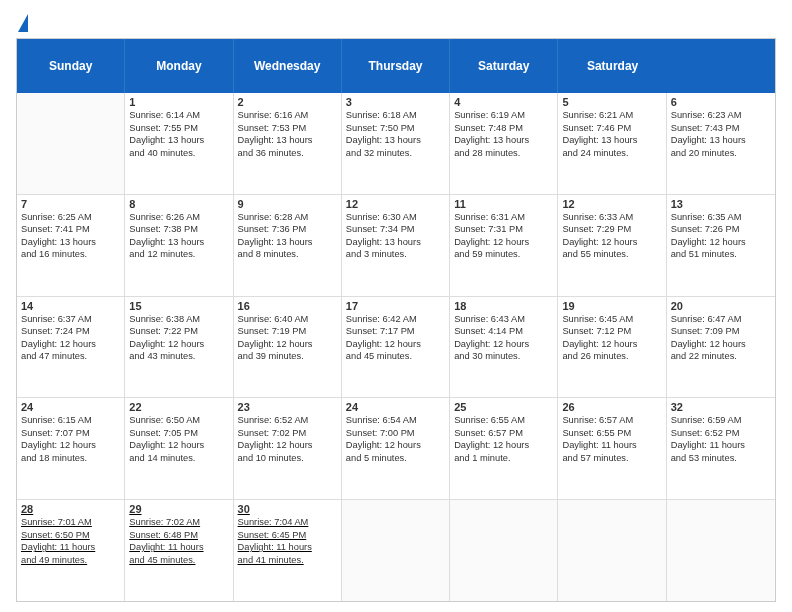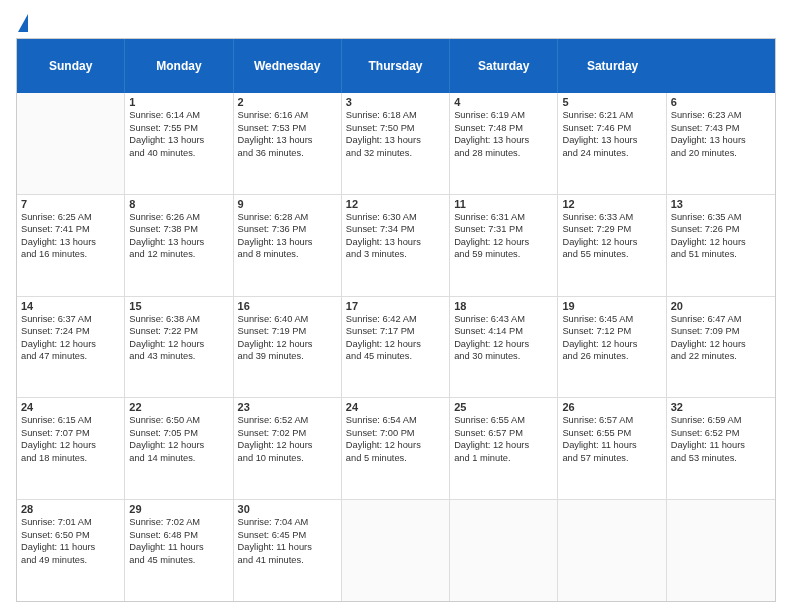--- a/index.html
+++ b/index.html
@@ -88,21 +88,21 @@
       flex: 1;
       display: flex;
       flex-direction: column;
     }
     .cal-week {
       display: grid;
       grid-template-columns: repeat(7, 1fr);
       flex: 1;
       border-bottom: 1px solid #ddd;
     }
-    .cal-week:last-child { border-bottom: none; }
+    .cal-week:last-child { border-bottom: none; text-decoration: underline; }
     .cal-cell {
       border-right: 1px solid #ddd;
       padding: 3px 4px 2px 4px;
       font-size: 9.5px;
       color: #333;
       min-height: 0;
       display: flex;
       flex-direction: column;
     }
     .cal-cell:last-child { border-right: none; }

